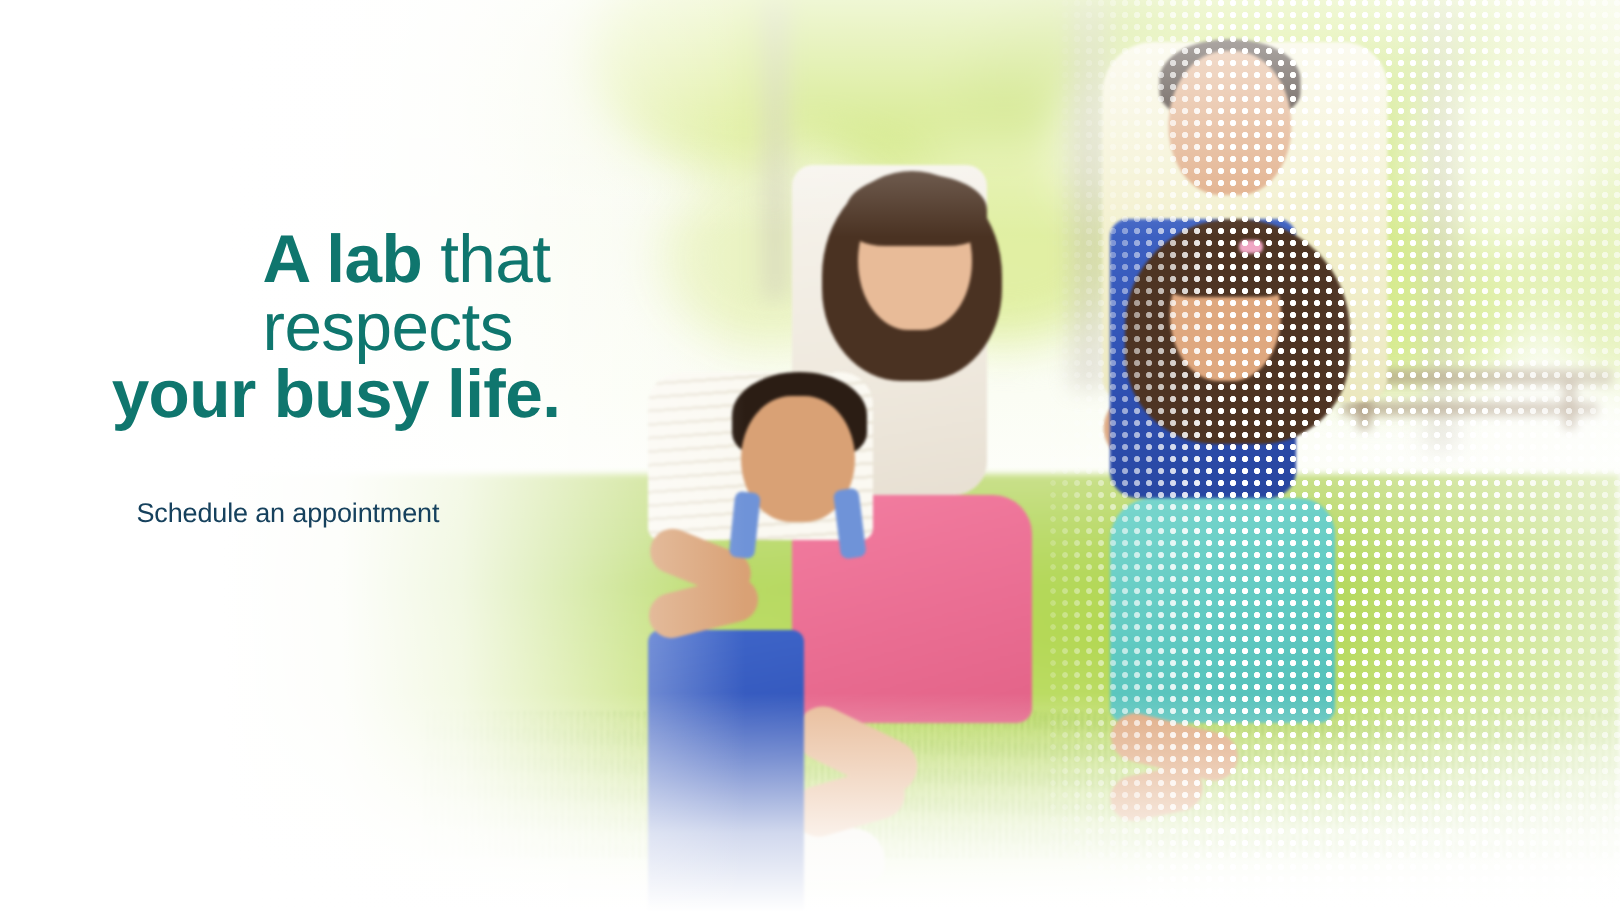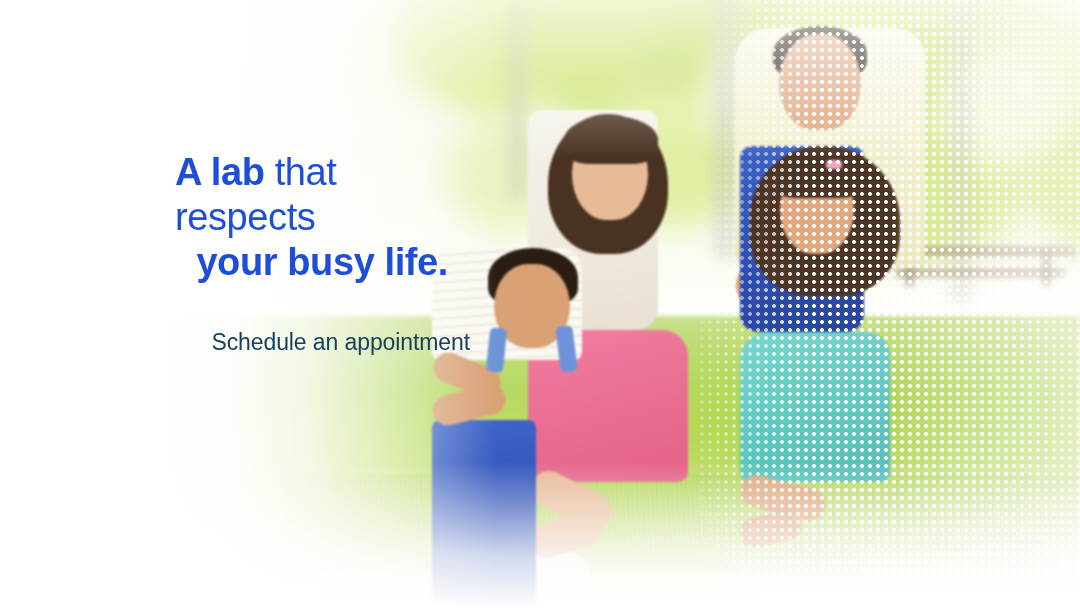--- a/index.html
+++ b/index.html
@@ -144,39 +144,38 @@
     position:absolute; left:700px; top:0; right:0; bottom:0;
     background-image:radial-gradient(circle at 2px 2px, rgba(255,255,255,.75) 1.6px, rgba(255,255,255,0) 2.1px);
     background-size:8px 8px;
     -webkit-mask-image:radial-gradient(ellipse 70% 60% at 40% 70%, rgba(0,0,0,.9) 0%, rgba(0,0,0,0) 85%);
     mask-image:radial-gradient(ellipse 70% 60% at 40% 70%, rgba(0,0,0,.9) 0%, rgba(0,0,0,0) 85%);
   }
 
   
   .copy { position:absolute; left:0; top:150px; width:470px; }
   .headline {
-    color:#1d4ed8;
-    font-size:38px;
+    color:#0f766e;
+    font-size:45px;
     line-height:45px;
     letter-spacing:-.4px;
     font-weight:400;
     padding-right:22px;
   }
   .hl-line1 { text-align:left; padding-left:175px; }
-  .hl-line2 { text-align:right; font-weight:700; }
+  .hl-line2 { text-align:center; font-weight:700; }
   .hl-strong { font-weight:700; }
   .subcopy {
     margin-top:42px;
-    padding-left:72px;
+    padding-left:91px;
     color:#16415d;
-    font-size:23px;
+    font-size:18px;
     line-height:30px;
     font-weight:400;
     letter-spacing:-.1px;
-    text-align:right;
   }
   .subcopy span { display:block; }
 </style>
 </head>
 <body>
 
 <div id="banner">
 
   <div class="scene">
 

